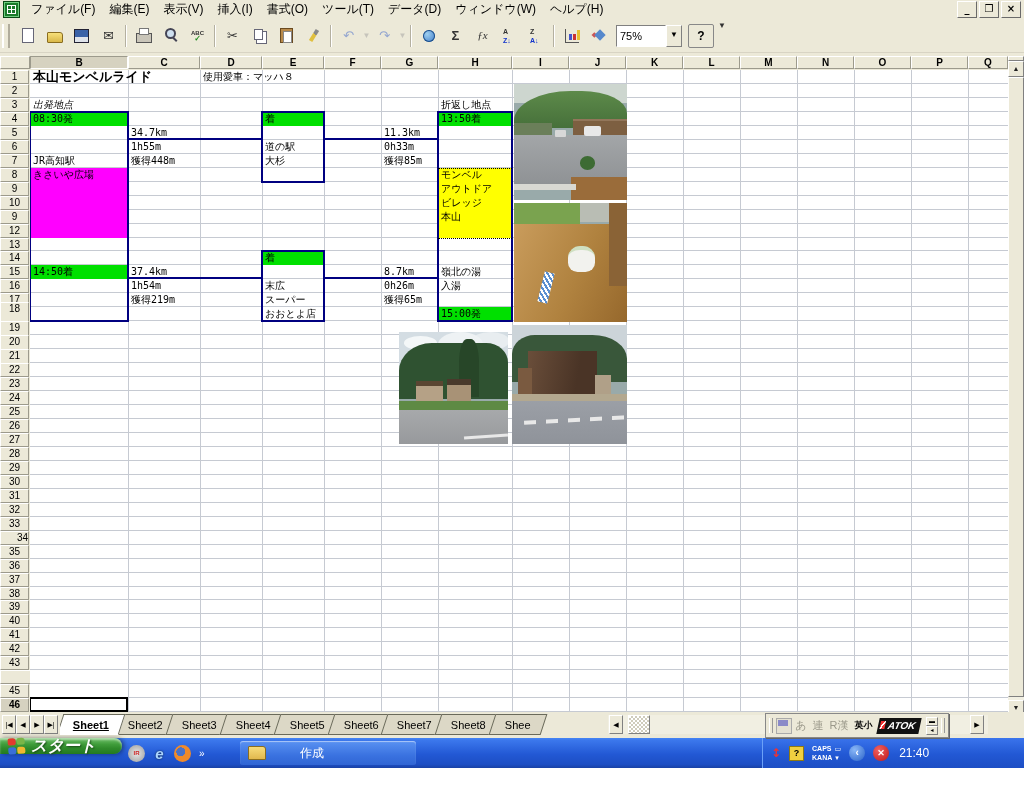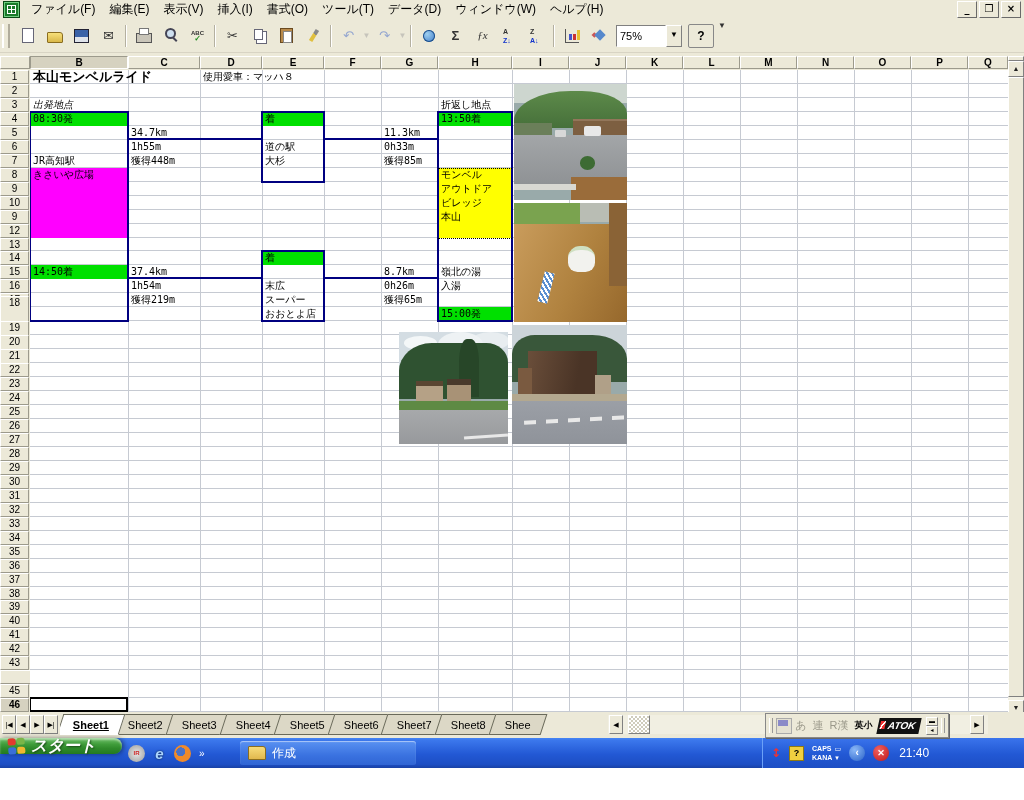--- a/index.html
+++ b/index.html
@@ -196,21 +196,21 @@
   #quicklaunch{position:absolute;left:128px;top:4px;height:22px;display:flex;align-items:center;gap:6px;}
   .ql-icon{width:17px;height:17px;border-radius:50%;display:flex;align-items:center;justify-content:center;
     font:bold 10px "Liberation Sans",sans-serif;}
   .ql-app{background:radial-gradient(#e8e8e8,#9a9a9a);color:#c22;font-size:6px;}
   .ql-ie{background:transparent;color:#aad4ff;font-style:italic;font-size:15px;text-shadow:0 0 2px #123;}
   .ql-ff{background:radial-gradient(circle at 40% 40%,#4a72c8 0 30%,#f08a2a 32% 70%,#d85a10);}
   .ql-chevron{color:#fff;font-size:10px;margin-left:2px;}
   .taskbtn{position:absolute;top:3px;height:24px;border-radius:3px;display:flex;align-items:center;
     color:#fff;font-size:12px;padding:0 8px;white-space:nowrap;overflow:hidden;}
   #task-sakusei{left:240px;width:160px;background:linear-gradient(#5a92f2,#3a72e0 60%,#3065d4);
-    box-shadow:inset 0 1px 1px rgba(255,255,255,.5);}
+    box-shadow:inset 0 1px 1px rgba(255,255,255,.5);gap:28px;}
   #task-excel{left:406px;width:190px;background:#1c48ae;box-shadow:inset 1px 1px 3px rgba(0,0,0,.55);}
   .folder-ico{width:16px;height:12px;margin-right:6px;border-radius:1px 3px 1px 1px;
     background:linear-gradient(#f7dc7a,#e0b84e);border:1px solid #8a6d1f;}
   .excel-ico{width:14px;height:14px;margin-right:6px;background:#fff;border:1px solid #1a6a2a;position:relative;}
   .excel-ico::before{content:"X";position:absolute;left:2px;top:0;font:bold 11px/14px "Liberation Sans",sans-serif;color:#1a7a2a;}
   #tray{position:absolute;left:762px;top:0;width:262px;height:30px;
     background:linear-gradient(#3a74ec,#2258d4 55%,#1d4ec4);border-left:1px solid #6ba1f8;
     display:flex;align-items:center;}
   .tray-ime{color:#e33;font:bold 12px "DejaVu Sans",sans-serif;margin-left:8px;}
   .tray-help{width:13px;height:13px;background:#f0d040;border:1px solid #907a10;color:#000;
@@ -350,37 +350,37 @@
         <div class="rcell" style="top: 97.72px; height: 13.96px;">8</div>
         <div class="rcell" style="top: 111.68px; height: 13.96px;">9</div>
         <div class="rcell" style="top: 125.64px; height: 13.96px;">10</div>
         <div class="rcell" style="top: 139.6px; height: 13.96px;">9</div>
         <div class="rcell" style="top: 153.56px; height: 13.96px;">12</div>
         <div class="rcell" style="top: 167.52px; height: 13.96px;">13</div>
         <div class="rcell" style="top: 181.48px; height: 13.96px;">14</div>
         <div class="rcell" style="top: 195.44px; height: 13.96px;">15</div>
         <div class="rcell" style="top: 209.4px; height: 13.96px;">16</div>
         <div class="rcell" style="top: 223.36px; height: 13.96px;">17</div>
-        <div class="rcell" style="top: 226px; height: 30px;">18</div>
+        <div class="rcell" style="top: 232px; height: 30px;">18</div>
         <div class="rcell" style="top: 251.28px; height: 20px;">19</div>
         <div class="rcell" style="top: 265.24px; height: 29px;">20</div>
         <div class="rcell" style="top: 279.2px; height: 32px;">21</div>
         <div class="rcell" style="top: 293.16px; height: 13.96px;">22</div>
         <div class="rcell" style="top: 307.12px; height: 13.96px;">23</div>
         <div class="rcell" style="top: 321.08px; height: 13.96px;">24</div>
         <div class="rcell" style="top: 335.04px; height: 13.96px;">25</div>
         <div class="rcell" style="top: 349px; height: 13.96px;">26</div>
         <div class="rcell" style="top: 362.96px; height: 13.96px;">27</div>
         <div class="rcell" style="top: 376.92px; height: 13.96px;">28</div>
         <div class="rcell" style="top: 390.88px; height: 13.96px;">29</div>
         <div class="rcell" style="top: 404.84px; height: 13.96px;">30</div>
         <div class="rcell" style="top: 418.8px; height: 13.96px;">31</div>
         <div class="rcell" style="top: 432.76px; height: 13.96px;">32</div>
         <div class="rcell" style="top: 446.72px; height: 13.96px;">33</div>
-        <div class="rcell" style="top: 460.68px; height: 13.96px;">34</div>
+        <div class="rcell" style="top: 460.68px; height: 13.96px; text-align: right;">34</div>
         <div class="rcell" style="top: 474.64px; height: 13.96px;">35</div>
         <div class="rcell" style="top: 488.6px; height: 13.96px;">36</div>
         <div class="rcell" style="top: 502.56px; height: 13.96px;">37</div>
         <div class="rcell" style="top: 516.52px; height: 13.96px;">38</div>
         <div class="rcell" style="top: 530.48px; height: 13.96px;">39</div>
         <div class="rcell" style="top: 544.44px; height: 13.96px;">40</div>
         <div class="rcell" style="top: 558.4px; height: 13.96px;">41</div>
         <div class="rcell" style="top: 572.36px; height: 13.96px;">42</div>
         <div class="rcell" style="top: 586.32px; height: 13.96px;">43</div>
         <div class="rcell" style="top: 600.28px; height: 13.96px; padding-left: 32px;">44</div>

